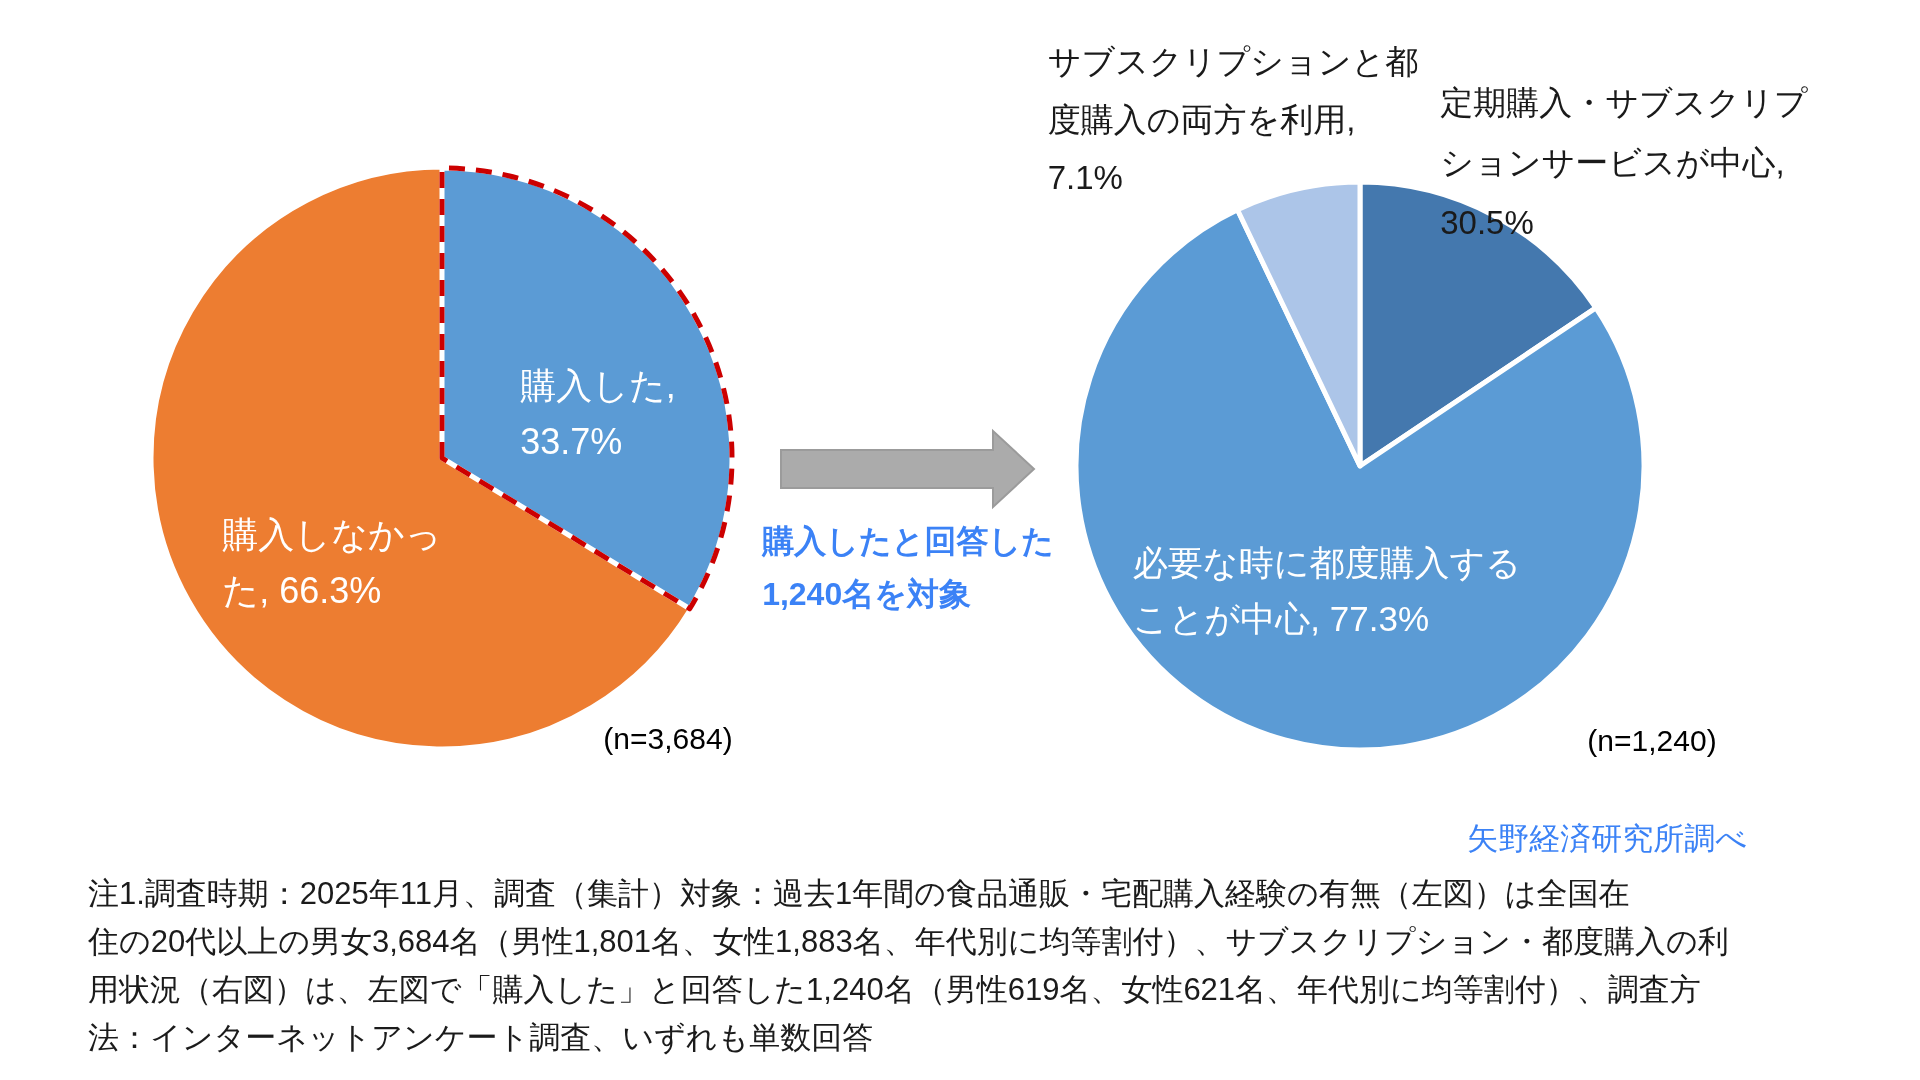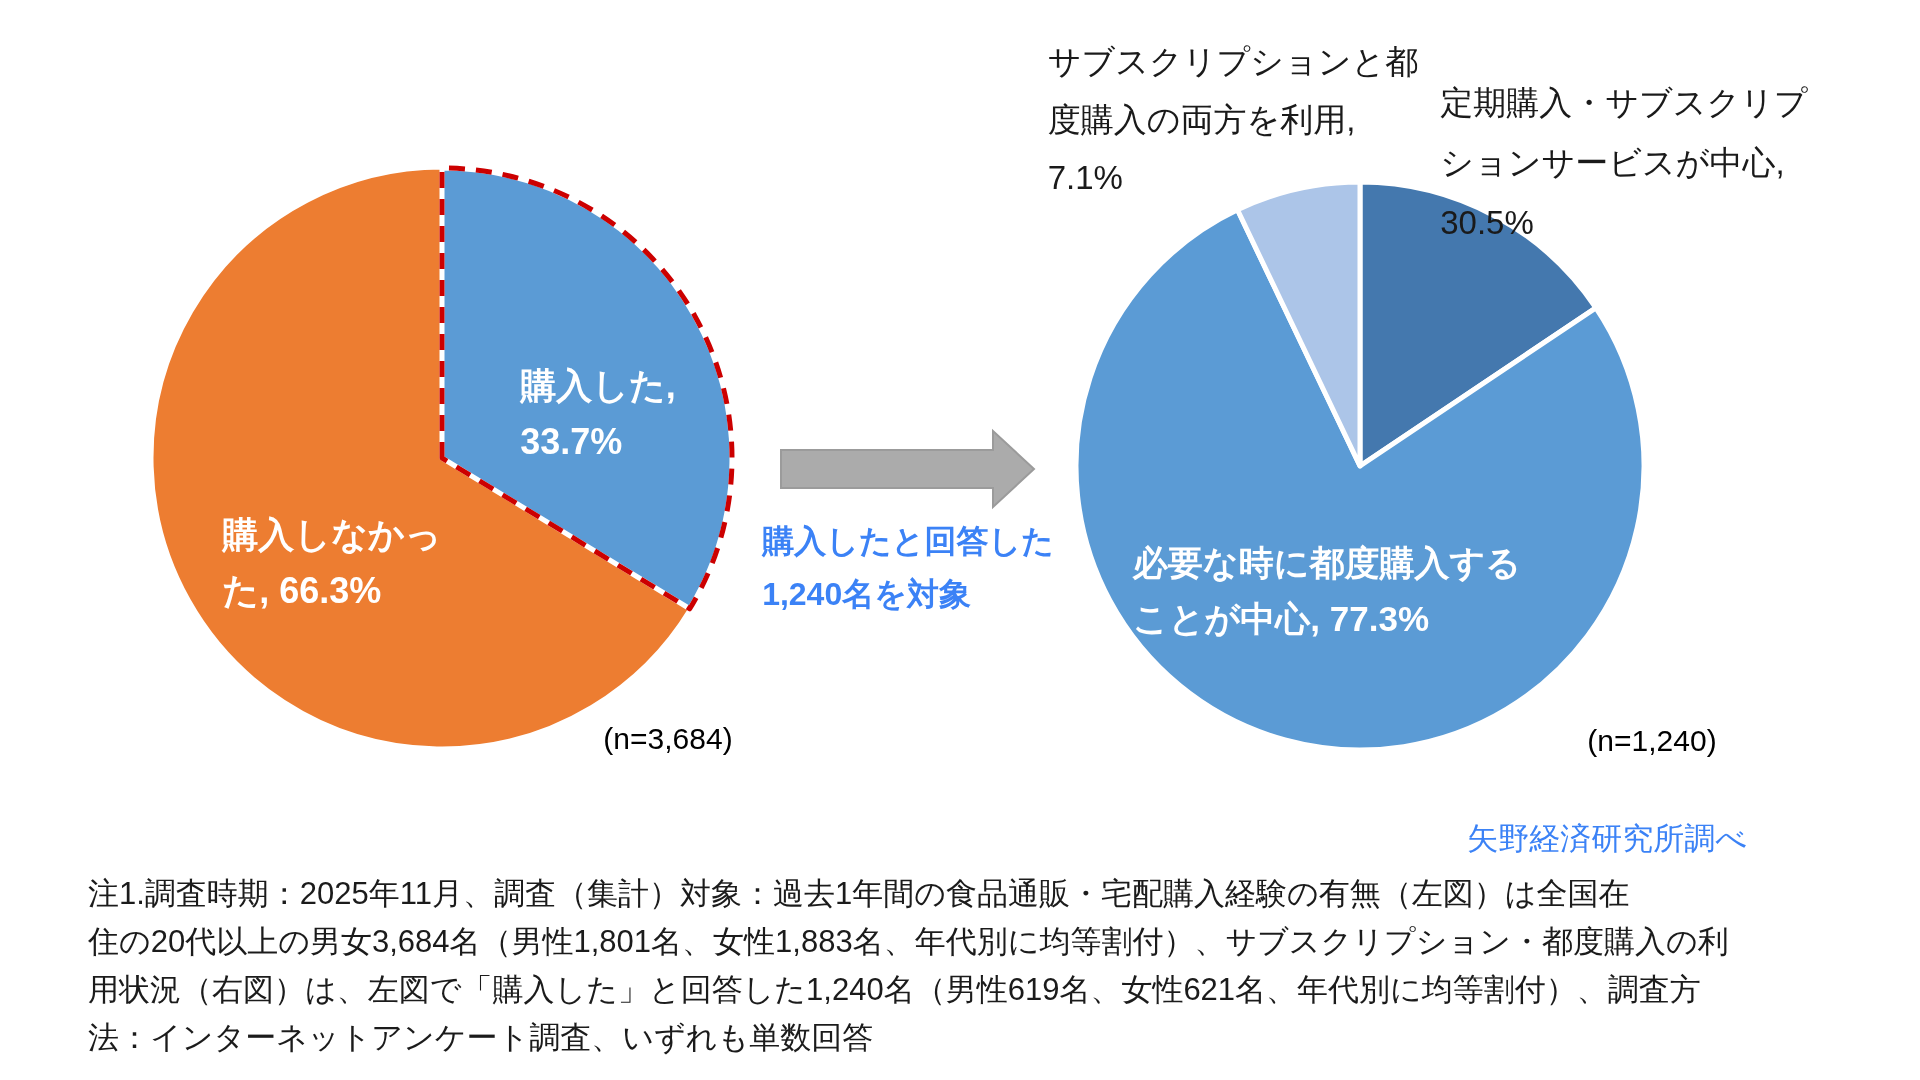--- a/index.html
+++ b/index.html
@@ -7,21 +7,21 @@
   body{
     position:relative;width:1920px;height:1080px;overflow:hidden;
     font-family:"Liberation Sans","DejaVu Sans",sans-serif;
     -webkit-font-smoothing:antialiased;
   }
   #chart-svg{position:absolute;left:0;top:0;}
   .lbl{
     position:absolute;transform:translateX(-50%);
     white-space:nowrap;color:#1a1a1a;
   }
-  .lbl.white{color:#ffffff;font-weight:bold;}
+  .lbl.white{color:#ffffff;}
   .lbl.small-note{font-weight:bold;}
   .nlab{font-size:30px;color:#000000;}
   .callout{font-size:33px;color:#1a1a1a;}
   .src{
     position:absolute;right:173px;top:818px;font-size:31px;color:#3b82f6;
     white-space:nowrap;
   }
   .notes{
     position:absolute;left:88px;top:870px;font-size:31px;line-height:48px;
     color:#1b1b1b;white-space:nowrap;

